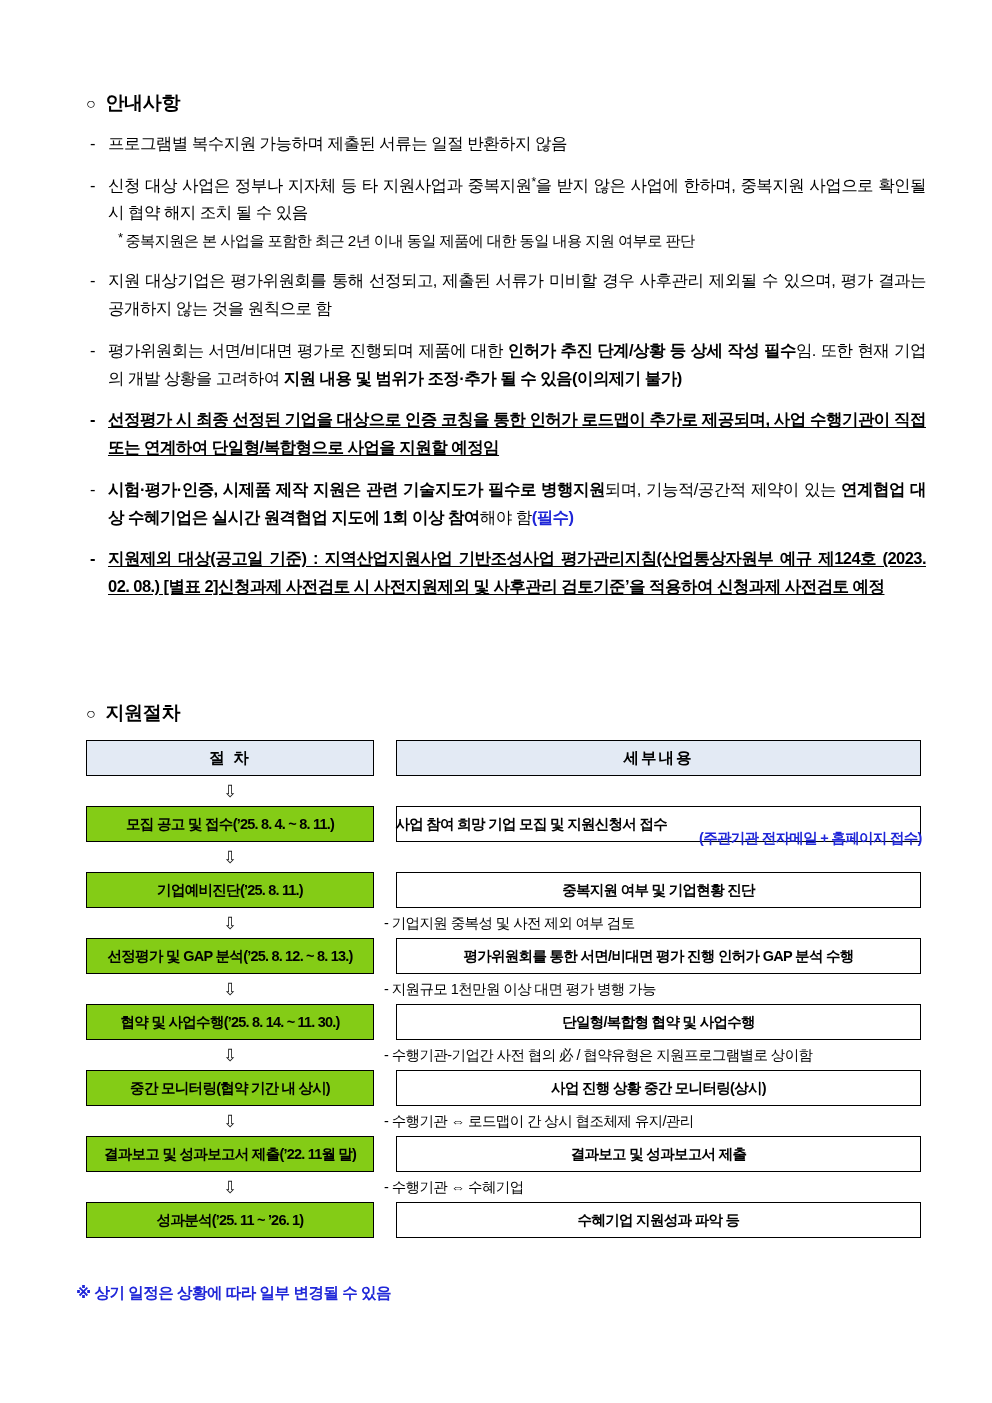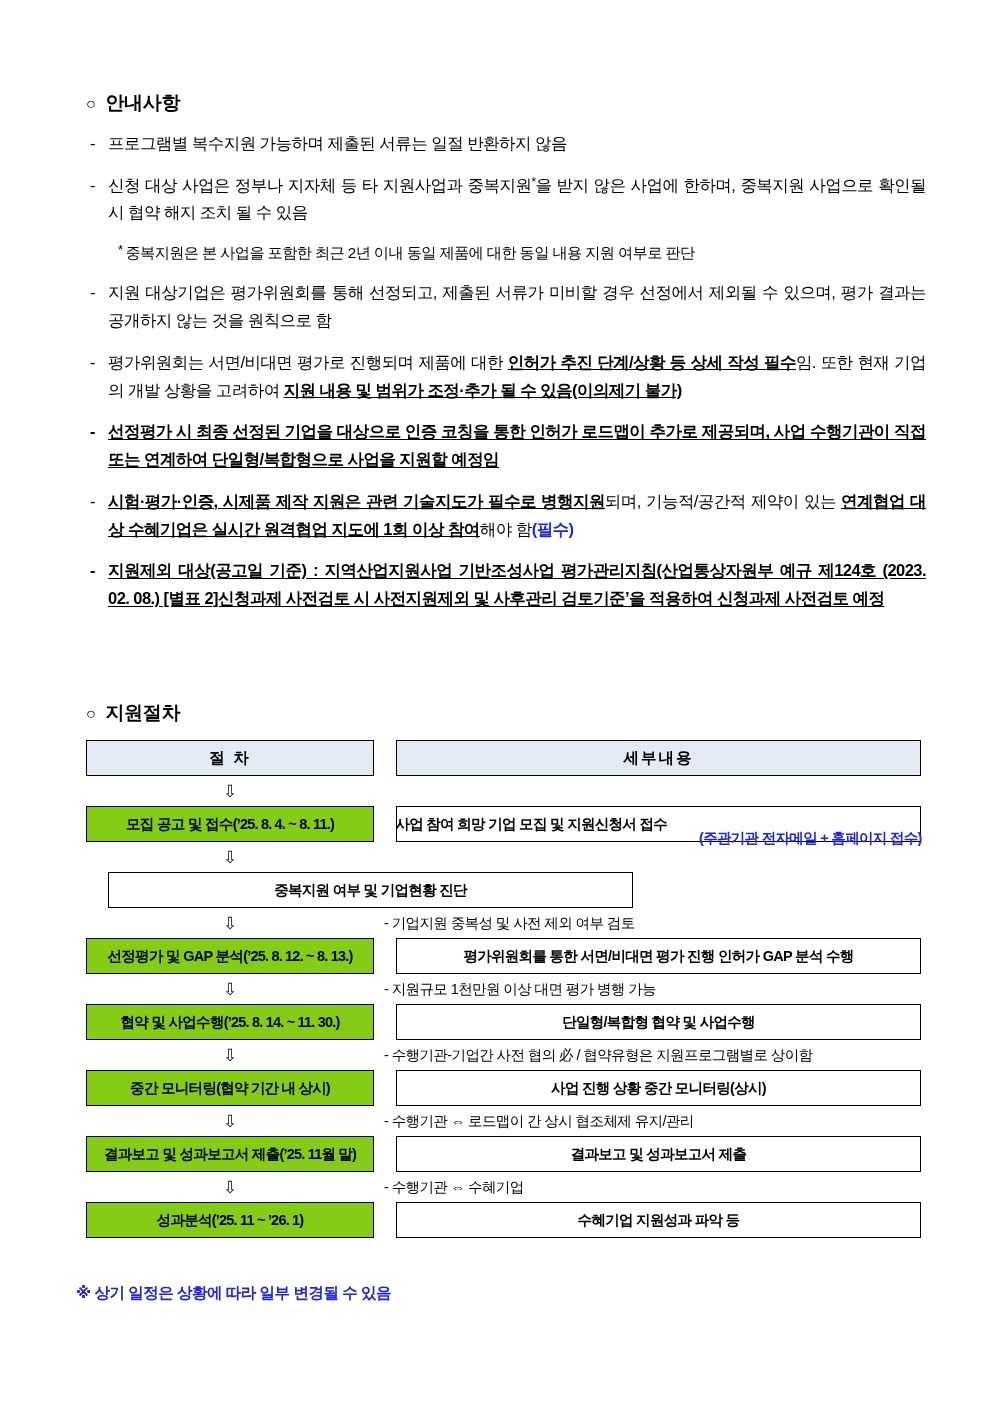--- a/index.html
+++ b/index.html
@@ -62,34 +62,34 @@
     text-align: justify;
   }
   ul.bullets > li .dash {
     position: absolute;
     left: 4px;
     top: 0;
   }
 
   .sub-note {
     display: block;
-    margin-top: 14px;
+    margin-top: 2px;
     padding-left: 10px;
     font-size: 15.2px;
     letter-spacing: -0.6px;
     line-height: 1.6;
   }
   .sub-note .star {
     position: relative;
     top: -4px;
     font-size: 13px;
     margin-right: 3px;
   }
   .blue{ color: #1f26d8; font-weight: bold; margin-top: 28px; }
-  .ub  { text-decoration: underline; font-weight: bold; }
+  .ub  { font-weight: bold; }
   li.all-bold-underline {
     font-weight: bold;
     text-decoration: underline;
     text-underline-offset: 2px;
   }
   li.all-bold-underline .dash { text-decoration: none; font-weight: bold; }
 
   
   #flow-section {
     position: absolute;
@@ -177,21 +177,21 @@
 <div class="page">
 
   <section id="notice-section">
     <div class="section-heading">
       <span class="marker">○</span>
       <span>안내사항</span>
     </div>
     <ul class="bullets" id="notice-list">
         <li><span class="dash">-</span><span>프로그램별 복수지원 가능하며 제출된 서류는 일절 반환하지 않음</span></li>
         <li><span class="dash">-</span><span>신청 대상 사업은 정부나 지자체 등 타 지원사업과 중복지원</span><span class="star" style="position: relative; top: -5px; font-size: 12px;">*</span><span>을 받지 않은 사업에 한하며, 중복지원 사업으로 확인될 시 협약 해지 조치 될 수 있음</span><span class="sub-note"><span class="star">*</span><span>중복지원은 본 사업을 포함한 최근 2년 이내 동일 제품에 대한 동일 내용 지원 여부로 판단</span></span></li>
-        <li><span class="dash">-</span><span>지원 대상기업은 평가위원회를 통해 선정되고, 제출된 서류가 미비할 경우 선정에서 제외될 수 있으며, 평가 결과는 공개하지 않는 것을 원칙으로 함</span></li>
+        <li><span class="dash">-</span><span>지원 대상기업은 평가위원회를 통해 선정되고, 제출된 서류가 미비할 경우 사후관리 제외될 수 있으며, 평가 결과는 공개하지 않는 것을 원칙으로 함</span></li>
         <li><span class="dash">-</span><span>평가위원회는 서면/비대면 평가로 진행되며 제품에 대한 </span><span class="ub">인허가 추진 단계/상황 등 상세 작성 필수</span><span>임. 또한 현재 기업의 개발 상황을 고려하여 </span><span class="ub">지원 내용 및 범위가 조정·추가 될 수 있음(이의제기 불가)</span></li>
         <li class="all-bold-underline"><span class="dash">-</span><span>선정평가 시 최종 선정된 기업을 대상으로 인증 코칭을 통한 인허가 로드맵이 추가로 제공되며, 사업 수행기관이 직접 또는 연계하여 단일형/복합형으로 사업을 지원할 예정임</span></li>
         <li><span class="dash">-</span><span class="ub">시험·평가·인증, 시제품 제작 지원은 관련 기술지도가 필수로 병행지원</span><span>되며, 기능적/공간적 제약이 있는 </span><span class="ub">연계협업 대상 수혜기업은 실시간 원격협업 지도에 1회 이상 참여</span><span>해야 함</span><span class="blue">(필수)</span></li>
         <li class="all-bold-underline"><span class="dash">-</span><span>지원제외 대상(공고일 기준) : 지역산업지원사업 기반조성사업 평가관리지침(산업통상자원부 예규 제124호 (2023. 02. 08.) [별표 2]신청과제 사전검토 시 사전지원제외 및 사후관리 검토기준’을 적용하여 신청과제 사전검토 예정</span></li>
       </ul>
   </section>
 
   <section id="flow-section">
     <div class="section-heading" id="flow-heading">
       <span class="marker">○</span>
@@ -223,20 +223,24 @@
               <span class="blue">(주관기관 전자메일 + 홈페이지 접수)</span>
             </div>
           </div>
           <div class="conn-row">
             <div class="arrow-cell">
               <span class="arrow-glyph">⇩</span>
             </div>
             <div class="note-cell empty"></div>
           </div>
           <div class="flow-row">
+            <div class="cell step-grey col-left">
+              <span>기업예비진단</span>
+              <span class="date">(’25. 8. 11.)</span>
+            </div>
             <div class="col-gap"></div>
             <div class="cell detail col-right">
               <span>중복지원 여부 및 기업현황 진단</span>
             </div>
           </div>
           <div class="conn-row">
             <div class="arrow-cell">
               <span class="arrow-glyph">⇩</span>
             </div>
             <div class="note-cell">- 기업지원 중복성 및 사전 제외 여부 검토</div>
@@ -285,21 +289,21 @@
           </div>
           <div class="conn-row">
             <div class="arrow-cell">
               <span class="arrow-glyph">⇩</span>
             </div>
             <div class="note-cell">- 수행기관 ⇔ 로드맵이 간 상시 협조체제 유지/관리</div>
           </div>
           <div class="flow-row">
             <div class="cell step-grey col-left">
               <span>결과보고 및 성과보고서 제출</span>
-              <span class="date">(’25. 11월 말)</span>
+              <span class="date">(’22. 11월 말)</span>
             </div>
             <div class="col-gap"></div>
             <div class="cell detail col-right">
               <span>결과보고 및 성과보고서 제출</span>
             </div>
           </div>
           <div class="conn-row">
             <div class="arrow-cell">
               <span class="arrow-glyph">⇩</span>
             </div>

